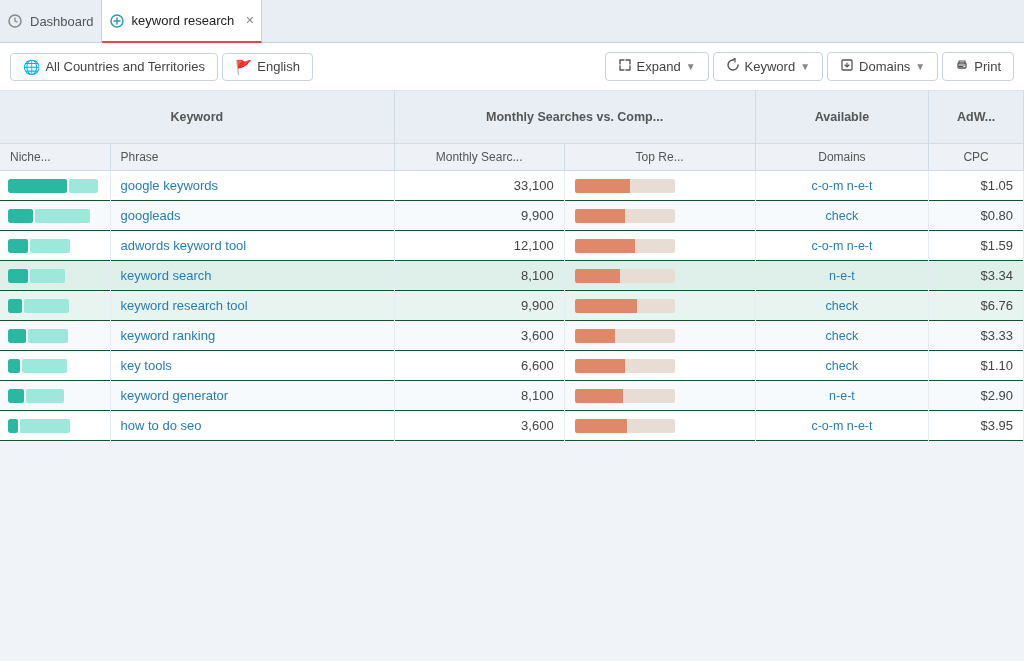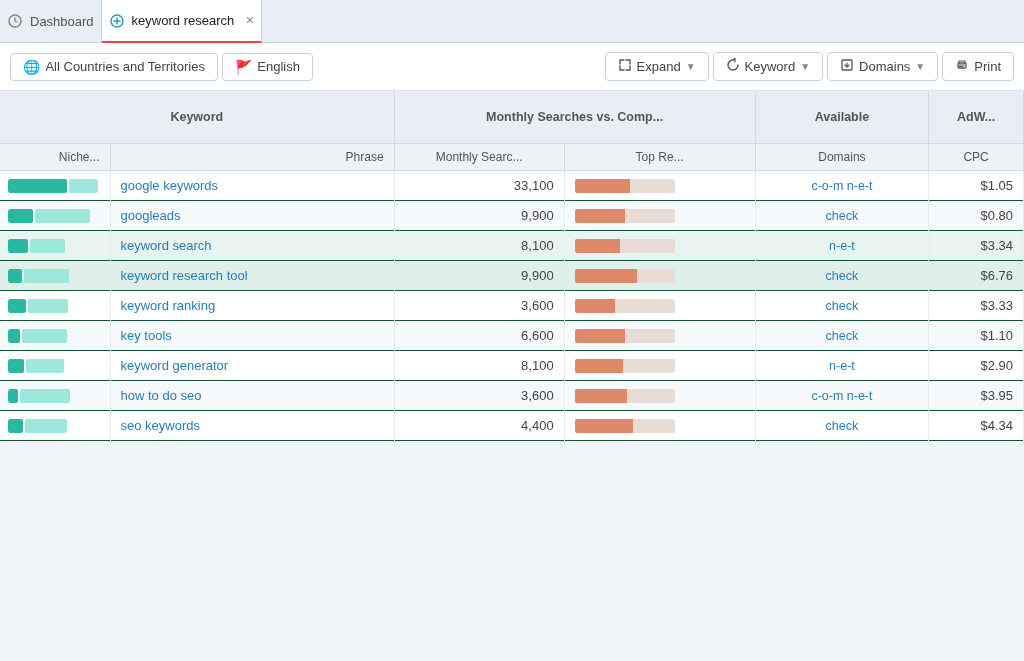--- a/index.html
+++ b/index.html
@@ -104,21 +104,21 @@
     .sub-header th {
       background: #eef2f6;
       color: #555;
       font-weight: 500;
       text-align: center;
       padding: 6px 10px;
       border-bottom: 1px solid #d0dce5;
       border-right: 1px solid #d0dce5;
       font-size: 12px;
     }
-    .sub-header th.left { text-align: right; }
+    .sub-header th.left { text-align: left; }
 
     
     tbody tr {
       border-bottom: 1px solid #14532d;
     }
     tbody tr:nth-child(odd) { background: #fff; }
     tbody tr:nth-child(even) { background: #f7fafc; }
     tbody tr.highlight { background: #e8f4f0; }
     tbody tr.highlight:nth-child(even) { background: #dff0eb; }
 
@@ -310,20 +310,38 @@
           <td class="number-cell">9,900</td>
           <td style="padding: 6px 10px;">
             <div class="comp-bar-wrap">
               <div class="comp-bar-fill" style="background-color: rgb(224, 137, 106); width: 50px;"></div>
               <div class="comp-bar-empty" style="width: 50px;"></div>
             </div>
           </td>
           <td class="available-cell">check</td>
           <td class="cpc-cell">$0.80</td>
         </tr>
+        <tr>
+          <td class="niche-cell">
+            <div class="niche-bar">
+              <div class="niche-seg" style="background-color: rgb(42, 184, 160); width: 20px;"></div>
+              <div class="niche-seg" style="background-color: rgb(157, 232, 218); width: 40px;"></div>
+            </div>
+          </td>
+          <td class="phrase-cell">adwords keyword tool</td>
+          <td class="number-cell">12,100</td>
+          <td style="padding: 6px 10px;">
+            <div class="comp-bar-wrap">
+              <div class="comp-bar-fill" style="background-color: rgb(224, 137, 106); width: 60px;"></div>
+              <div class="comp-bar-empty" style="width: 40px;"></div>
+            </div>
+          </td>
+          <td class="available-cell">c-o-m n-e-t</td>
+          <td class="cpc-cell">$1.59</td>
+        </tr>
         <tr class="highlight">
           <td class="niche-cell">
             <div class="niche-bar">
               <div class="niche-seg" style="background-color: rgb(42, 184, 160); width: 20px;"></div>
               <div class="niche-seg" style="background-color: rgb(157, 232, 218); width: 35px;"></div>
             </div>
           </td>
           <td class="phrase-cell">keyword search</td>
           <td class="number-cell">8,100</td>
           <td style="padding: 6px 10px;">
@@ -417,34 +435,16 @@
           <td class="phrase-cell">how to do seo</td>
           <td class="number-cell">3,600</td>
           <td style="padding: 6px 10px;">
             <div class="comp-bar-wrap">
               <div class="comp-bar-fill" style="background-color: rgb(224, 137, 106); width: 52px;"></div>
               <div class="comp-bar-empty" style="width: 48px;"></div>
             </div>
           </td>
           <td class="available-cell">c-o-m n-e-t</td>
           <td class="cpc-cell">$3.95</td>
-        </tr>
-        <tr>
-          <td class="niche-cell">
-            <div class="niche-bar">
-              <div class="niche-seg" style="background-color: rgb(42, 184, 160); width: 15px;"></div>
-              <div class="niche-seg" style="background-color: rgb(157, 232, 218); width: 42px;"></div>
-            </div>
-          </td>
-          <td class="phrase-cell">seo keywords</td>
-          <td class="number-cell">4,400</td>
-          <td style="padding: 6px 10px;">
-            <div class="comp-bar-wrap">
-              <div class="comp-bar-fill" style="background-color: rgb(224, 137, 106); width: 58px;"></div>
-              <div class="comp-bar-empty" style="width: 42px;"></div>
-            </div>
-          </td>
-          <td class="available-cell">check</td>
-          <td class="cpc-cell">$4.34</td>
         </tr>
       </tbody>
   </table>
 </div>
 
 </body></html>

